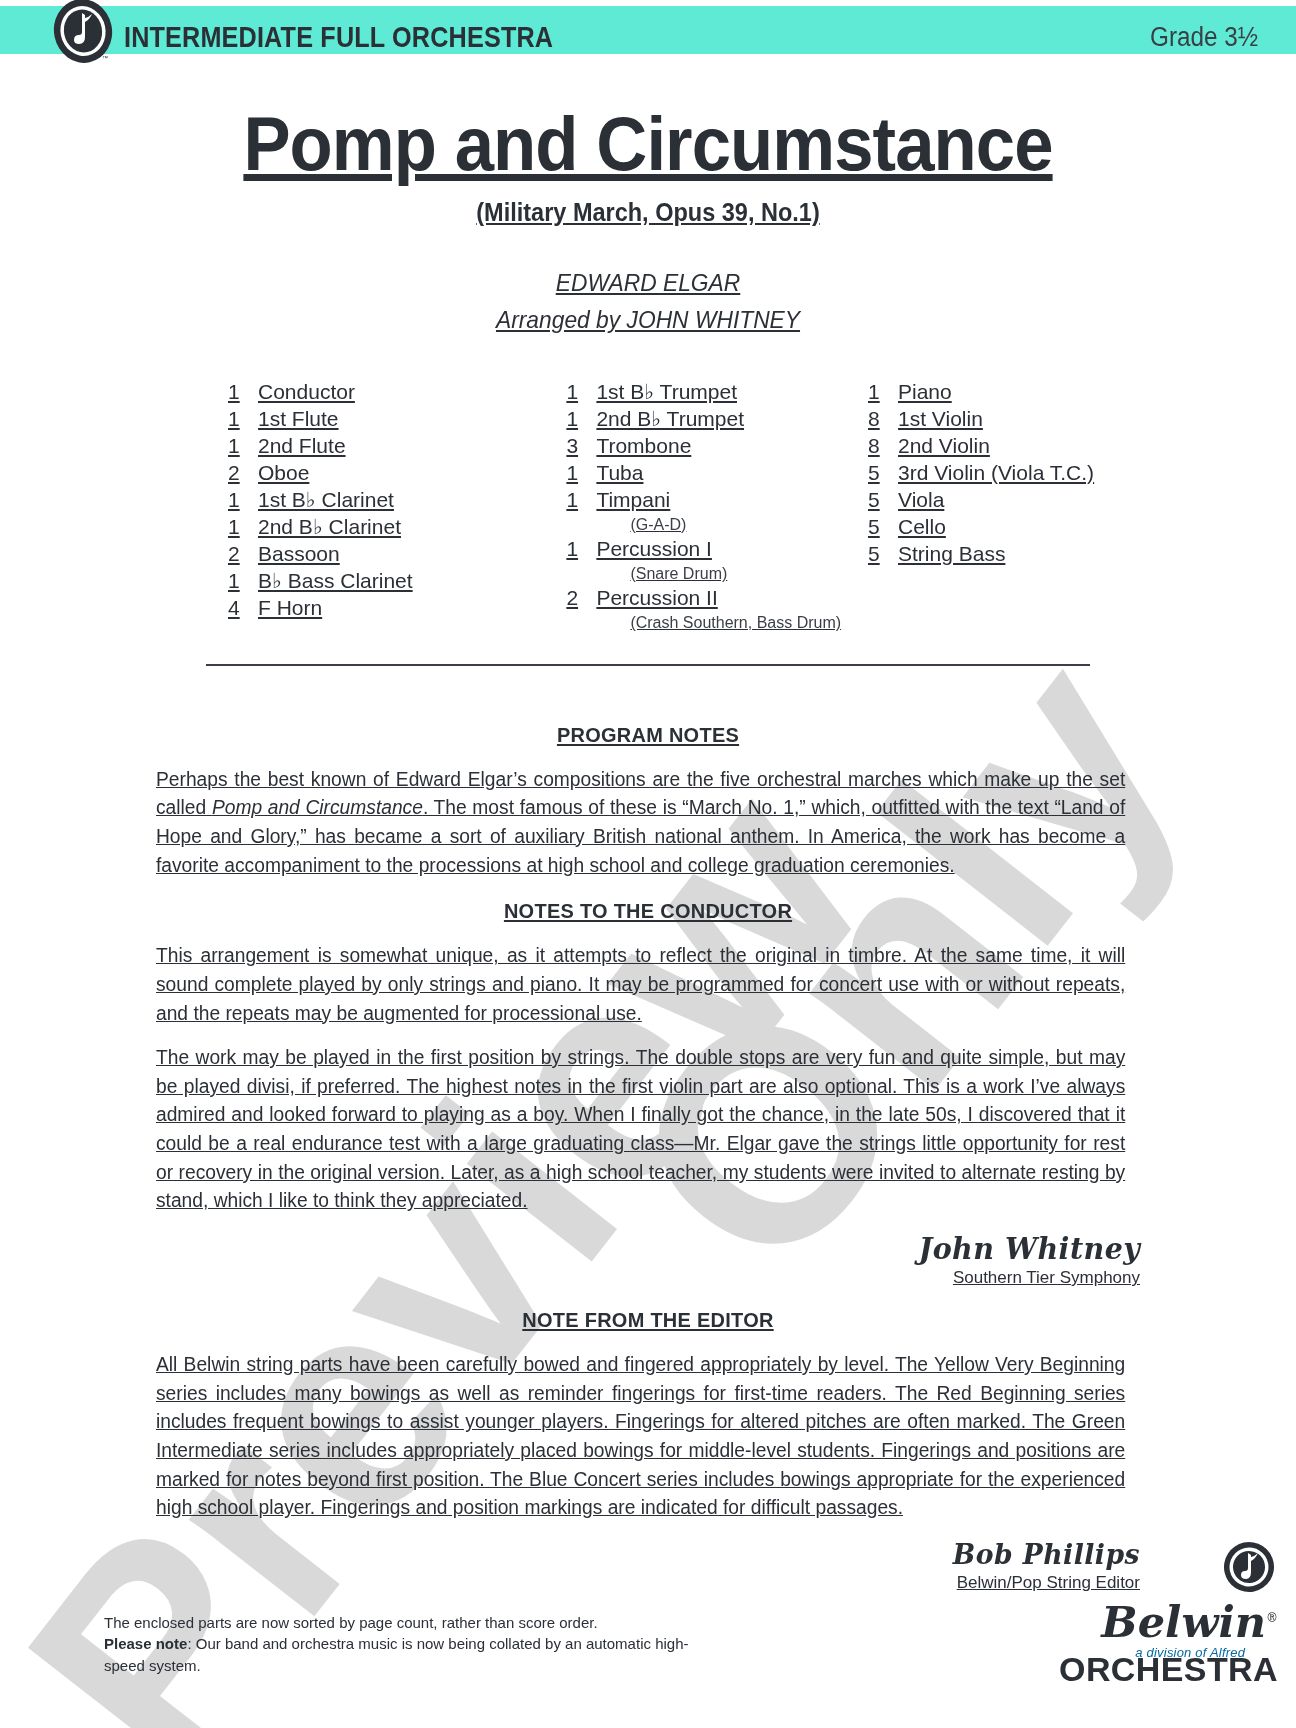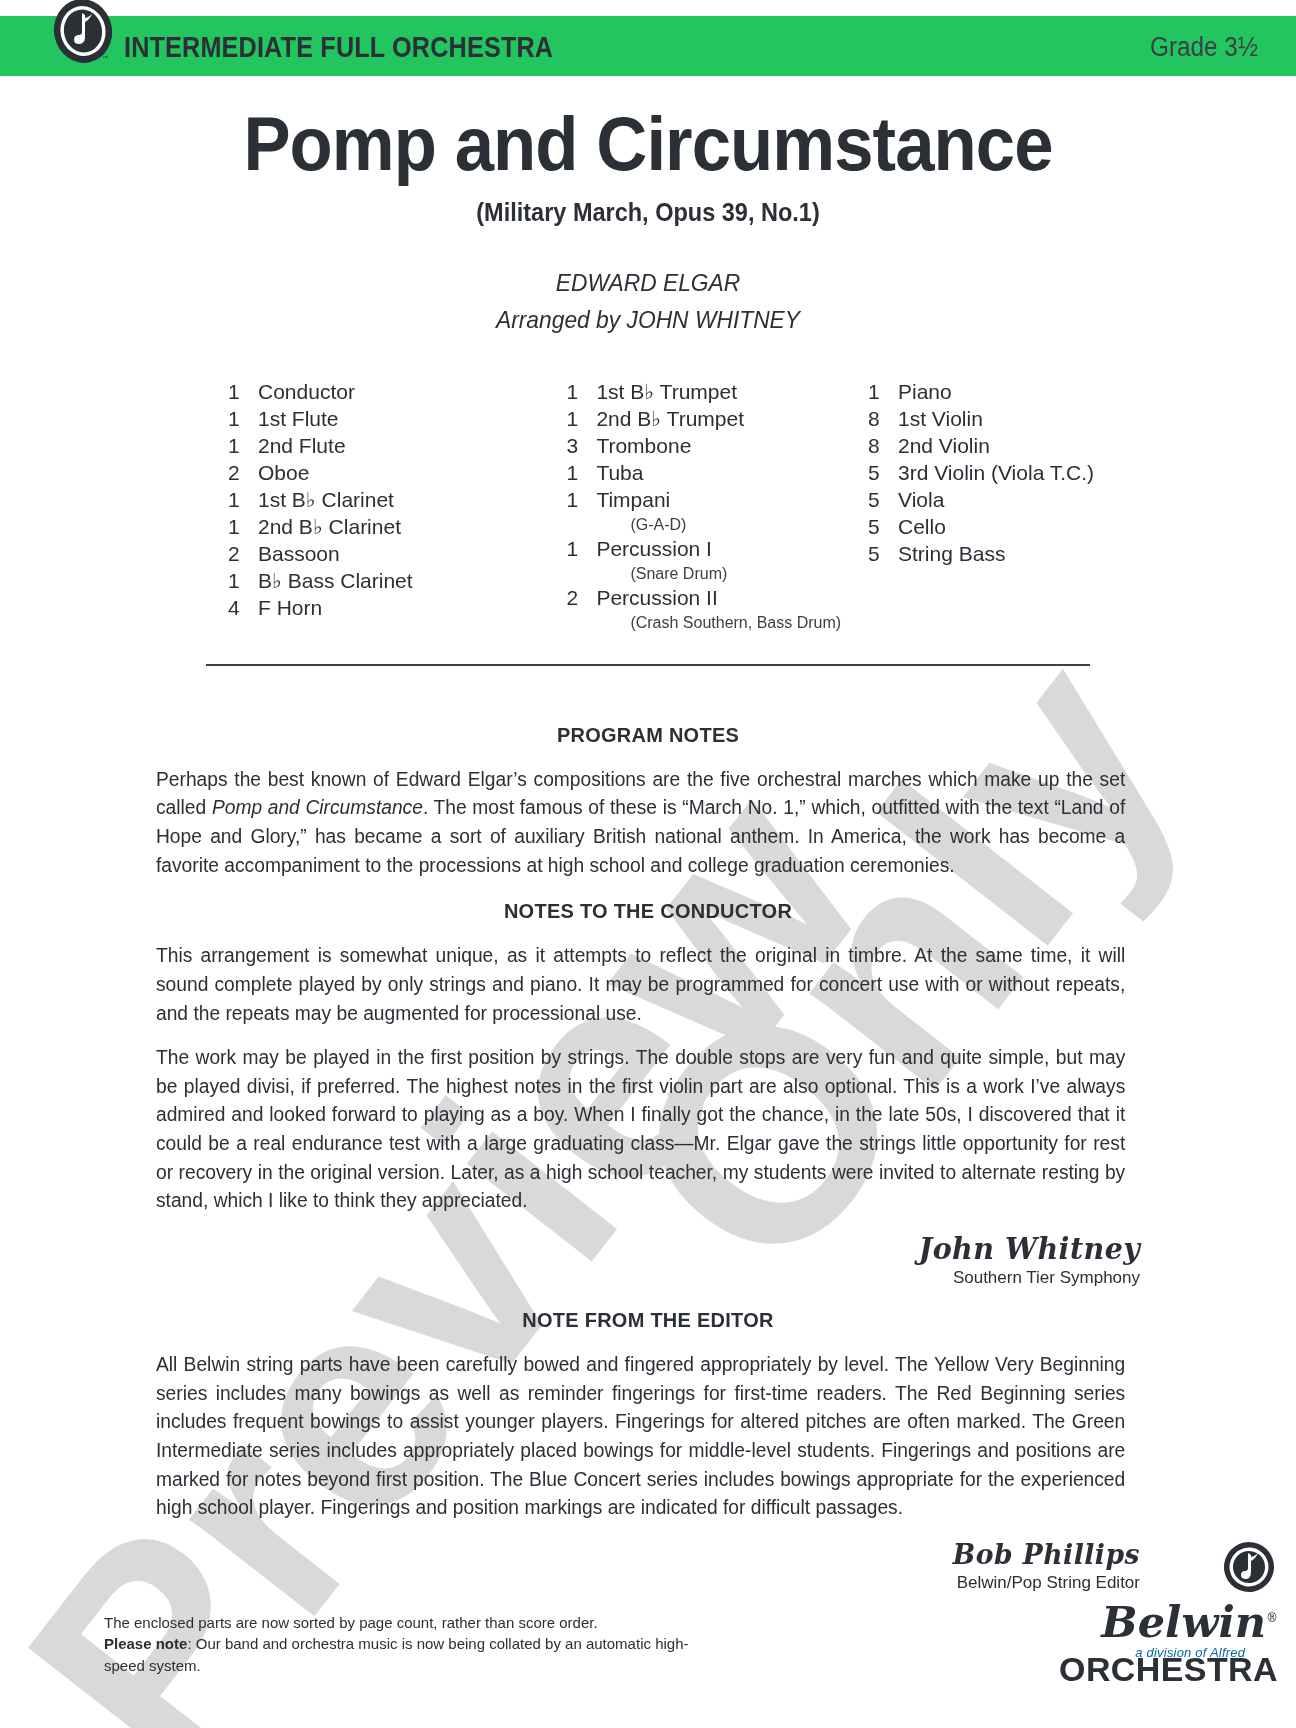--- a/index.html
+++ b/index.html
@@ -29,24 +29,24 @@
     color: #d9d9d9;
     white-space: nowrap;
     transform-origin: left top;
   }
   #wm1 { left: -40px;  top: 1620px; transform: rotate(-52deg); }
   #wm2 { left: 560px;  top: 1120px; transform: rotate(-52deg); }
 
   
   #header-bar {
     position: absolute;
-    top: 16px; left: 0;
+    top: 6px; left: 0;
     width: 1296px;
-    height: 60px;
-    background: #22c55e;
+    height: 48px;
+    background: #5eead4;
     z-index: 3;
   }
   #header-inner {
     position: relative;
     width: 100%;
     height: 100%;
   }
   #belwin-mark {
     position: absolute;
     left: 52px;
@@ -77,20 +77,21 @@
     transform: scaleX(0.9);
     transform-origin: right center;
     white-space: nowrap;
   }
 
   
   #page {
     position: absolute;
     inset: 0;
     z-index: 2;
+    text-decoration: underline;
   }
 
   #title-block { text-align: center; margin-top: 104px; }
 
   #work-title {
     font-size: 76px;
     font-weight: bold;
     letter-spacing: -1px;
     color: #2b2f36;
     transform: scaleX(0.93);

